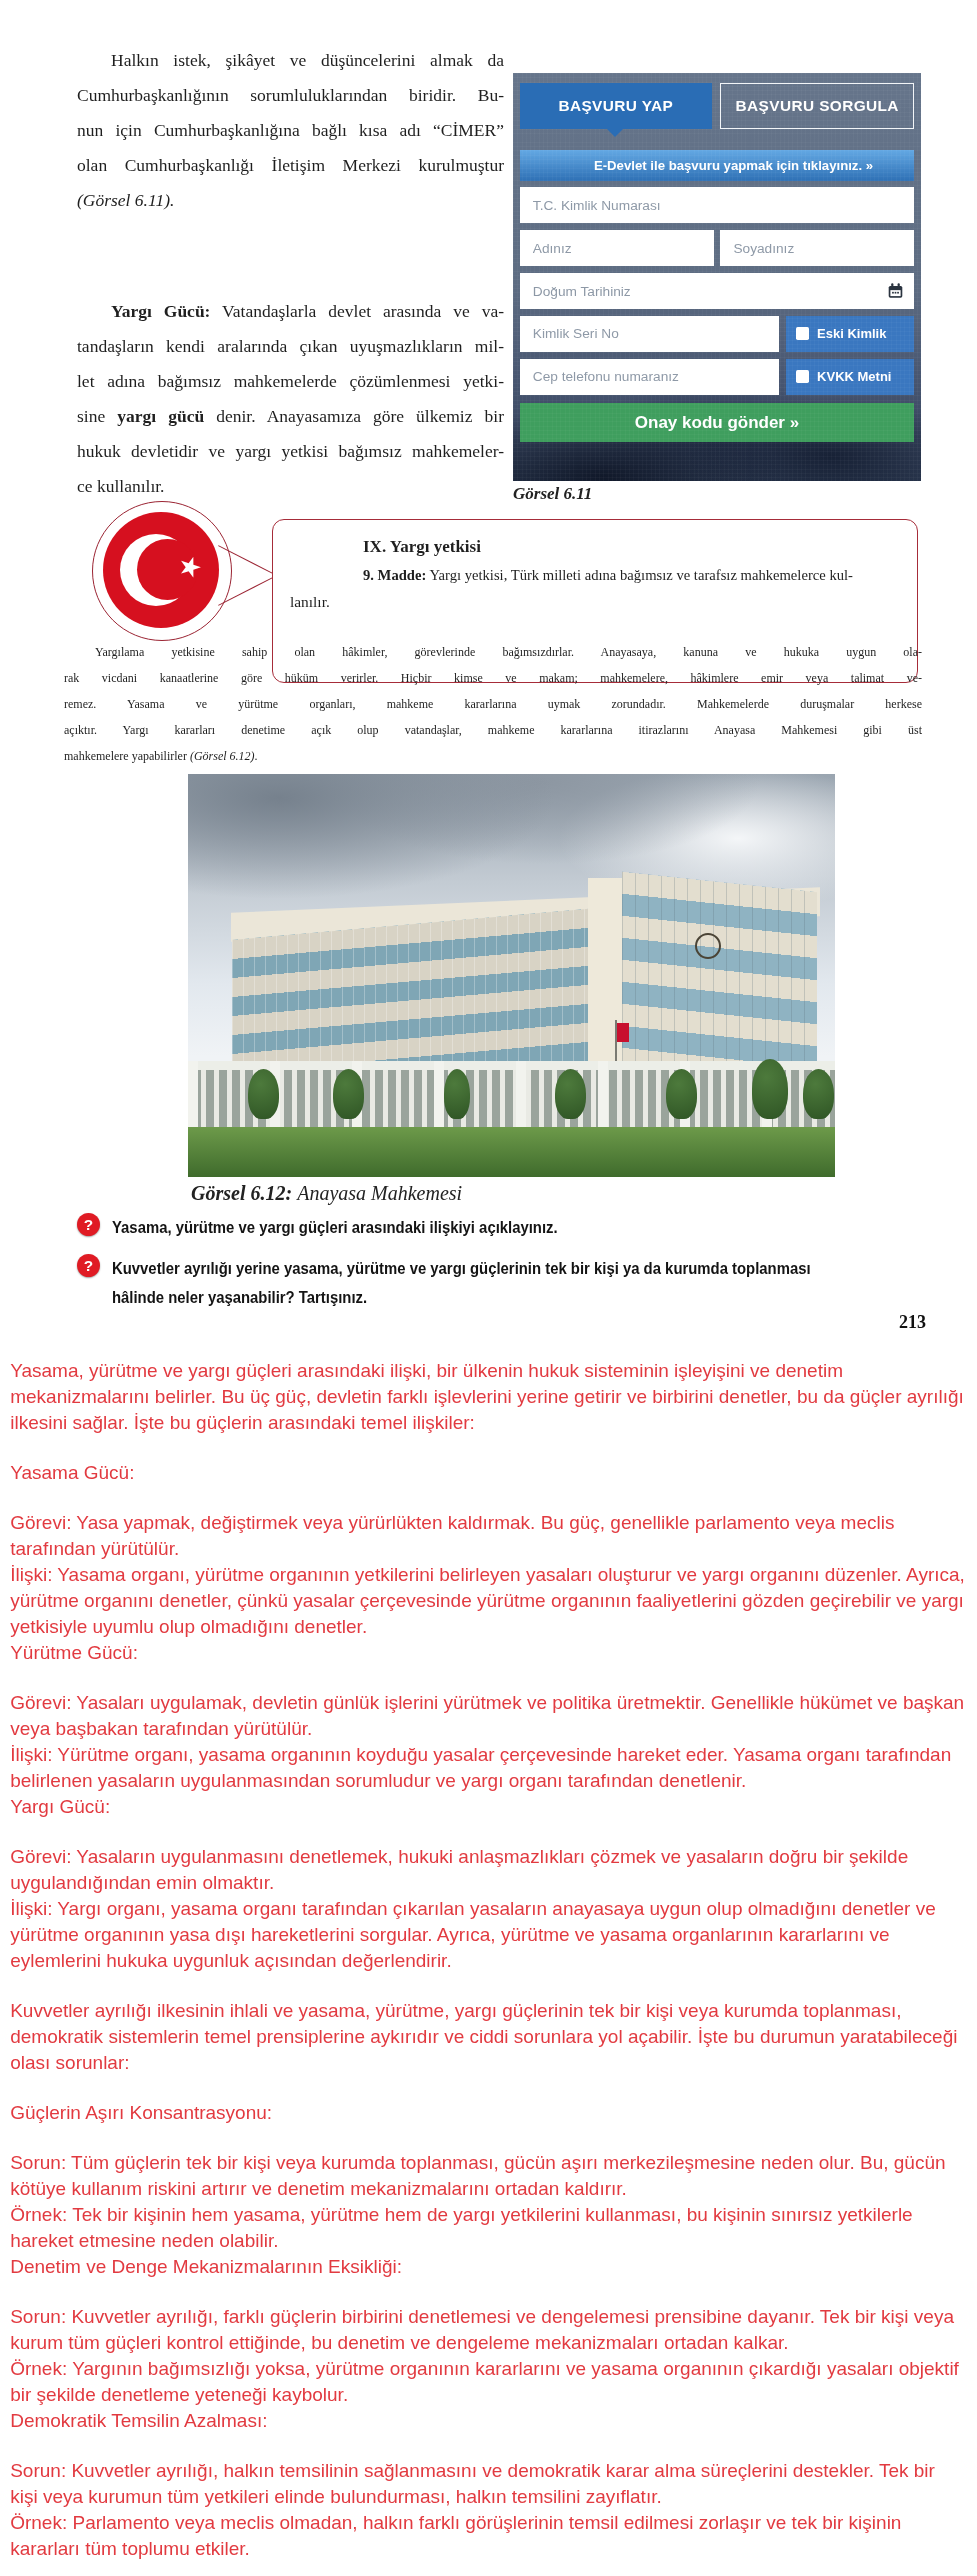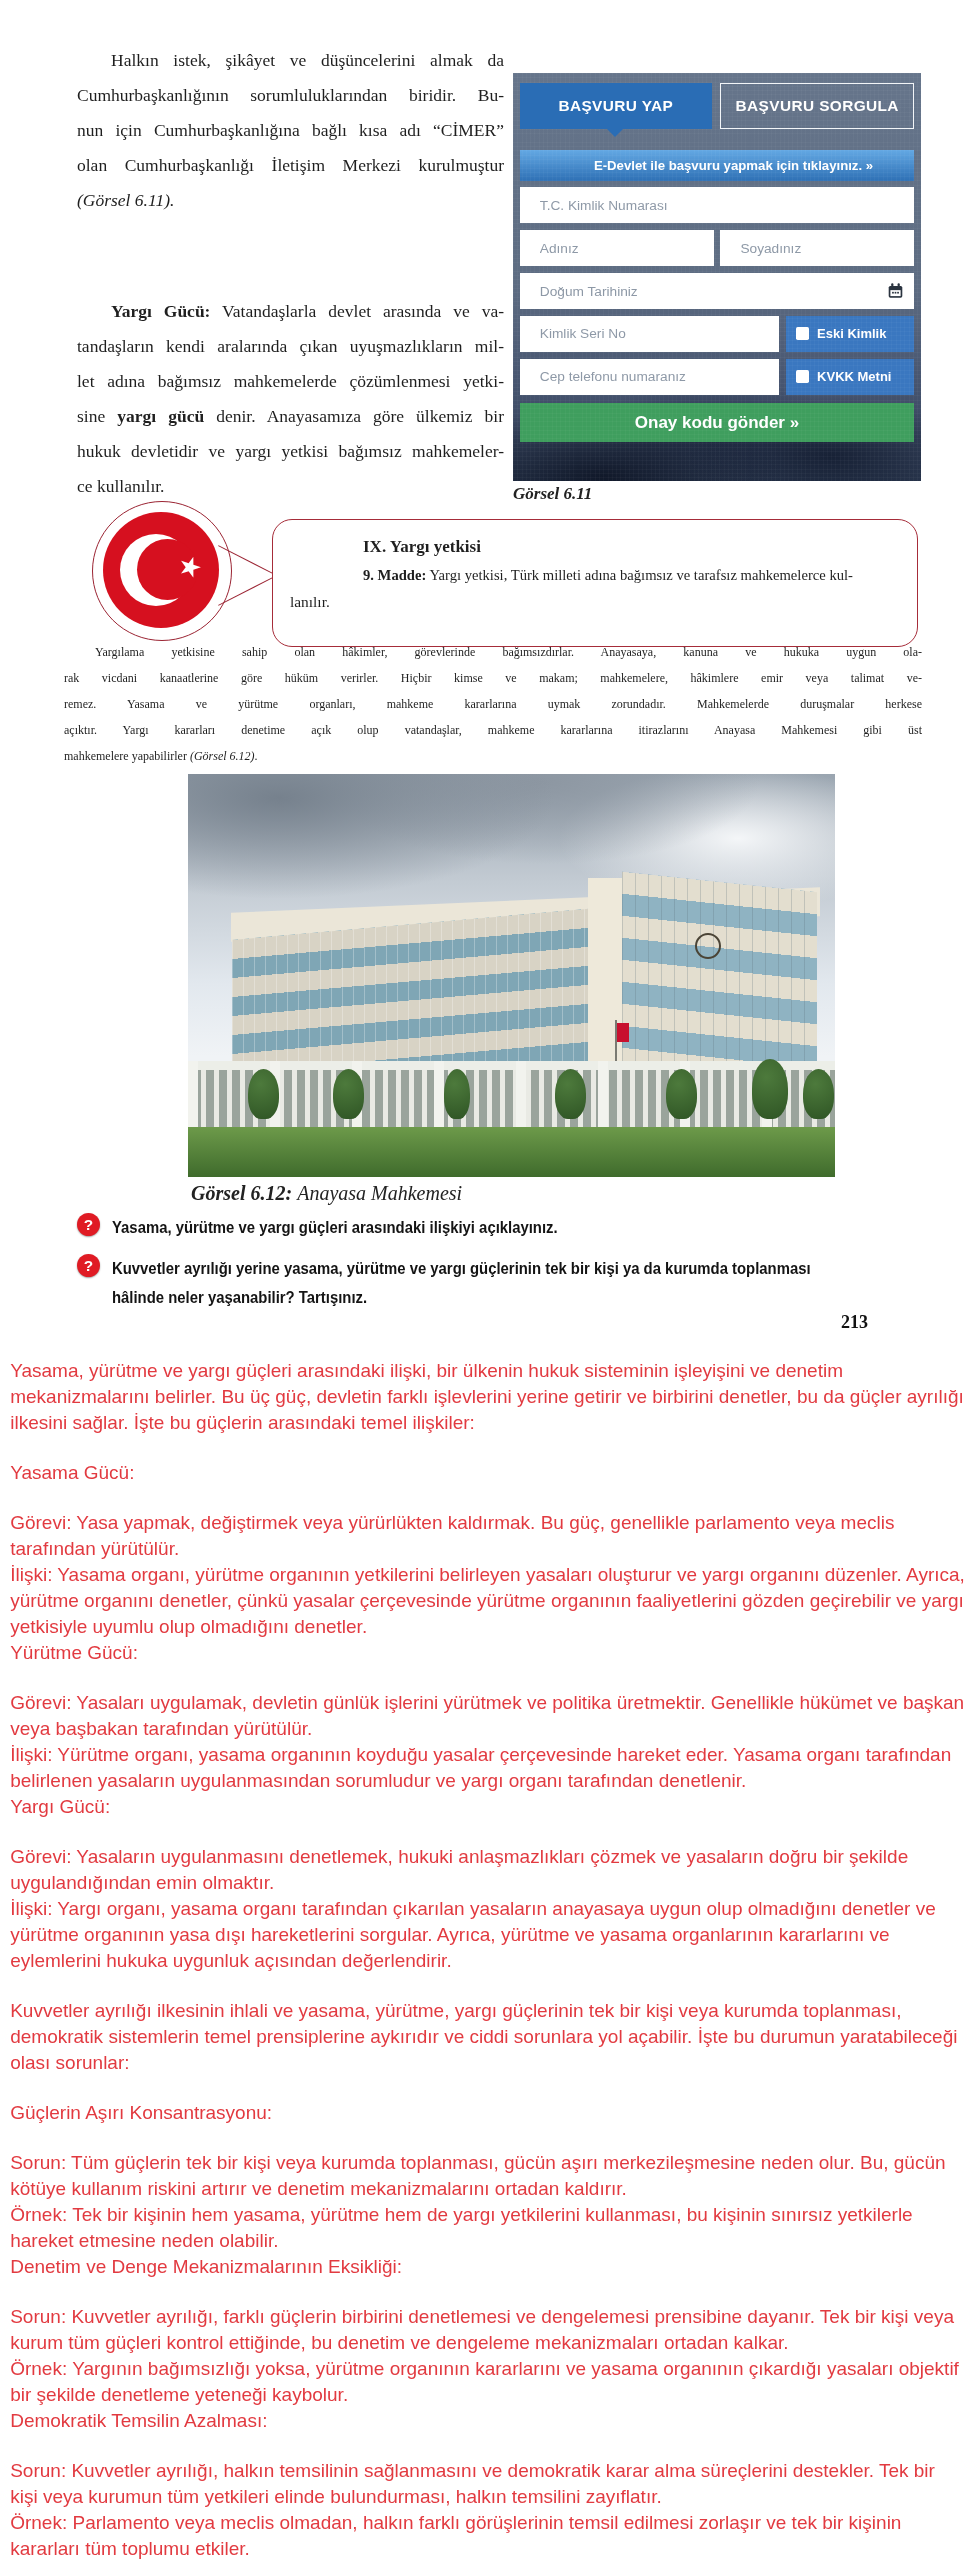--- a/index.html
+++ b/index.html
@@ -36,21 +36,21 @@
   .tabs{display:flex;gap:8.5px;position:relative;}
   .tab{flex:1;height:46px;font-weight:bold;font-size:15.4px;letter-spacing:0.4px;color:#fff;
        border:none;cursor:pointer;}
   .tab.active{background:#2a6db5;position:relative;}
   .tab.active::after{content:"";position:absolute;left:50%;bottom:-15.4px;margin-left:-8.5px;
        border:8.5px solid transparent;border-top-color:#2a6db5;}
   .tab.ghost{background:transparent;border:1.7px solid #f2f5f8;}
   .edevlet{display:block;width:100%;height:31px;margin-top:20.5px;border:none;cursor:pointer;
        background:linear-gradient(180deg,#63a8e3 0%,#2e70b5 100%);
        color:#fff;font-weight:bold;font-size:13.2px;padding-left:39px;}
-  .inp{display:block;width:100%;height:36px;margin-top:6.8px;border:none;padding:0 20px;
+  .inp{display:block;width:100%;height:36px;margin-top:6.8px;border:none;padding:0 13px;
        font-size:13.7px;color:#333;background:#fff;}
   .inp::placeholder{color:#8d98a6;opacity:1;}
   .frow{display:flex;gap:6.8px;margin-top:6.8px;justify-content:flex-end;}
   .frow .inp{margin-top:0;flex:1;}
   .datewrap{position:relative;}
   .datewrap .cal{position:absolute;right:10.2px;top:50%;transform:translateY(-50%);line-height:0;}
   .bluechk{width:128px;flex:none;display:flex;align-items:center;gap:7.7px;padding:0 0 0 10.2px;
        background:#3a77c0;border:none;color:#fff;font-weight:bold;font-size:13px;cursor:pointer;}
   .chk{width:13px;height:13px;background:#fff;border-radius:1.7px;flex:none;}
   .green{display:block;width:100%;height:39px;margin-top:8.5px;border:none;cursor:pointer;
@@ -63,22 +63,22 @@
         border:1.7px solid #9b2433;}
   .flagcircle{position:absolute;left:103px;top:512px;width:116px;height:116px;border-radius:50%;
         background:#d6101f;overflow:hidden;}
   .cres-w{position:absolute;left:17px;top:22px;width:72px;height:72px;border-radius:50%;background:#fff;}
   .cres-r{position:absolute;left:34px;top:27px;width:61px;height:61px;border-radius:50%;background:#d6101f;}
   .star{position:absolute;left:75px;top:39px;color:#fff;font-size:27px;transform:rotate(18deg);
         font-family:"DejaVu Sans",sans-serif;}
   .xline{position:absolute;width:61px;border-top:1.7px solid #9b2433;}
   .x1{left:215px;top:559px;transform:rotate(27deg);}
   .x2{left:215px;top:591px;transform:rotate(-27deg);}
-  .maddebox{position:absolute;left:272px;top:519px;width:646px;height:128px;box-sizing:border-box;
-        border:1.7px solid #a62c39;border-radius:20px;padding:13.7px 19px 0 90px;background:#fff;}
+  .maddebox{position:absolute;left:272px;top:519px;width:646px;height:164px;box-sizing:border-box;
+        border:1.7px solid #a62c39;border-radius:12px;padding:13.7px 19px 0 90px;background:#fff;}
   .maddebox .mtitle{font-weight:bold;font-size:17px;line-height:26px;}
   .maddebox .mline{font-size:15.4px;line-height:29px;transform:scaleX(.95);transform-origin:0 0;
         white-space:nowrap;}
   .maddebox .mline2{font-size:15.4px;line-height:26px;margin-left:-73px;}
 
   
   .photo{position:absolute;left:188px;top:774px;width:647px;height:403px;overflow:hidden;
      background:
        radial-gradient(444px 162px at 14% 6%, #76818d, transparent 62%),
        radial-gradient(359px 137px at 55% 2%, #8d97a2, transparent 60%),
@@ -114,21 +114,21 @@
 
   
   .questions{position:absolute;left:77px;top:1213px;width:846px;}
   .qitem{display:flex;align-items:flex-start;gap:12px;margin-bottom:12px;}
   .qicon{flex:none;width:23px;height:23px;border-radius:50%;background:#e01b24;color:#fff;
      font-family:"Liberation Sans",sans-serif;font-weight:bold;font-size:15.4px;line-height:23px;
      text-align:center;box-shadow:0 0.9px 1.7px rgba(0,0,0,.4);}
   .qtext{display:inline-block;width:944px;transform:scaleX(.875);transform-origin:0 0;
      font-family:"Liberation Sans",sans-serif;font-weight:bold;font-size:17px;line-height:29px;
      color:#141414;}
-  .pnum{position:absolute;left:796px;top:1312px;width:72px;text-align:right;
+  .pnum{position:absolute;left:854px;top:1312px;width:72px;text-align:right;
      font-weight:bold;font-size:18px;color:#111;}
 
   
   .answer{position:absolute;left:10.2px;top:1358px;width:955px;
      font-family:"Liberation Sans",sans-serif;font-size:19px;line-height:26px;color:#e23a40;}
   .ans-p{margin:0;}
   .ans-p.gap{margin-bottom:24px;}
 </style>
 </head>
 <body>

